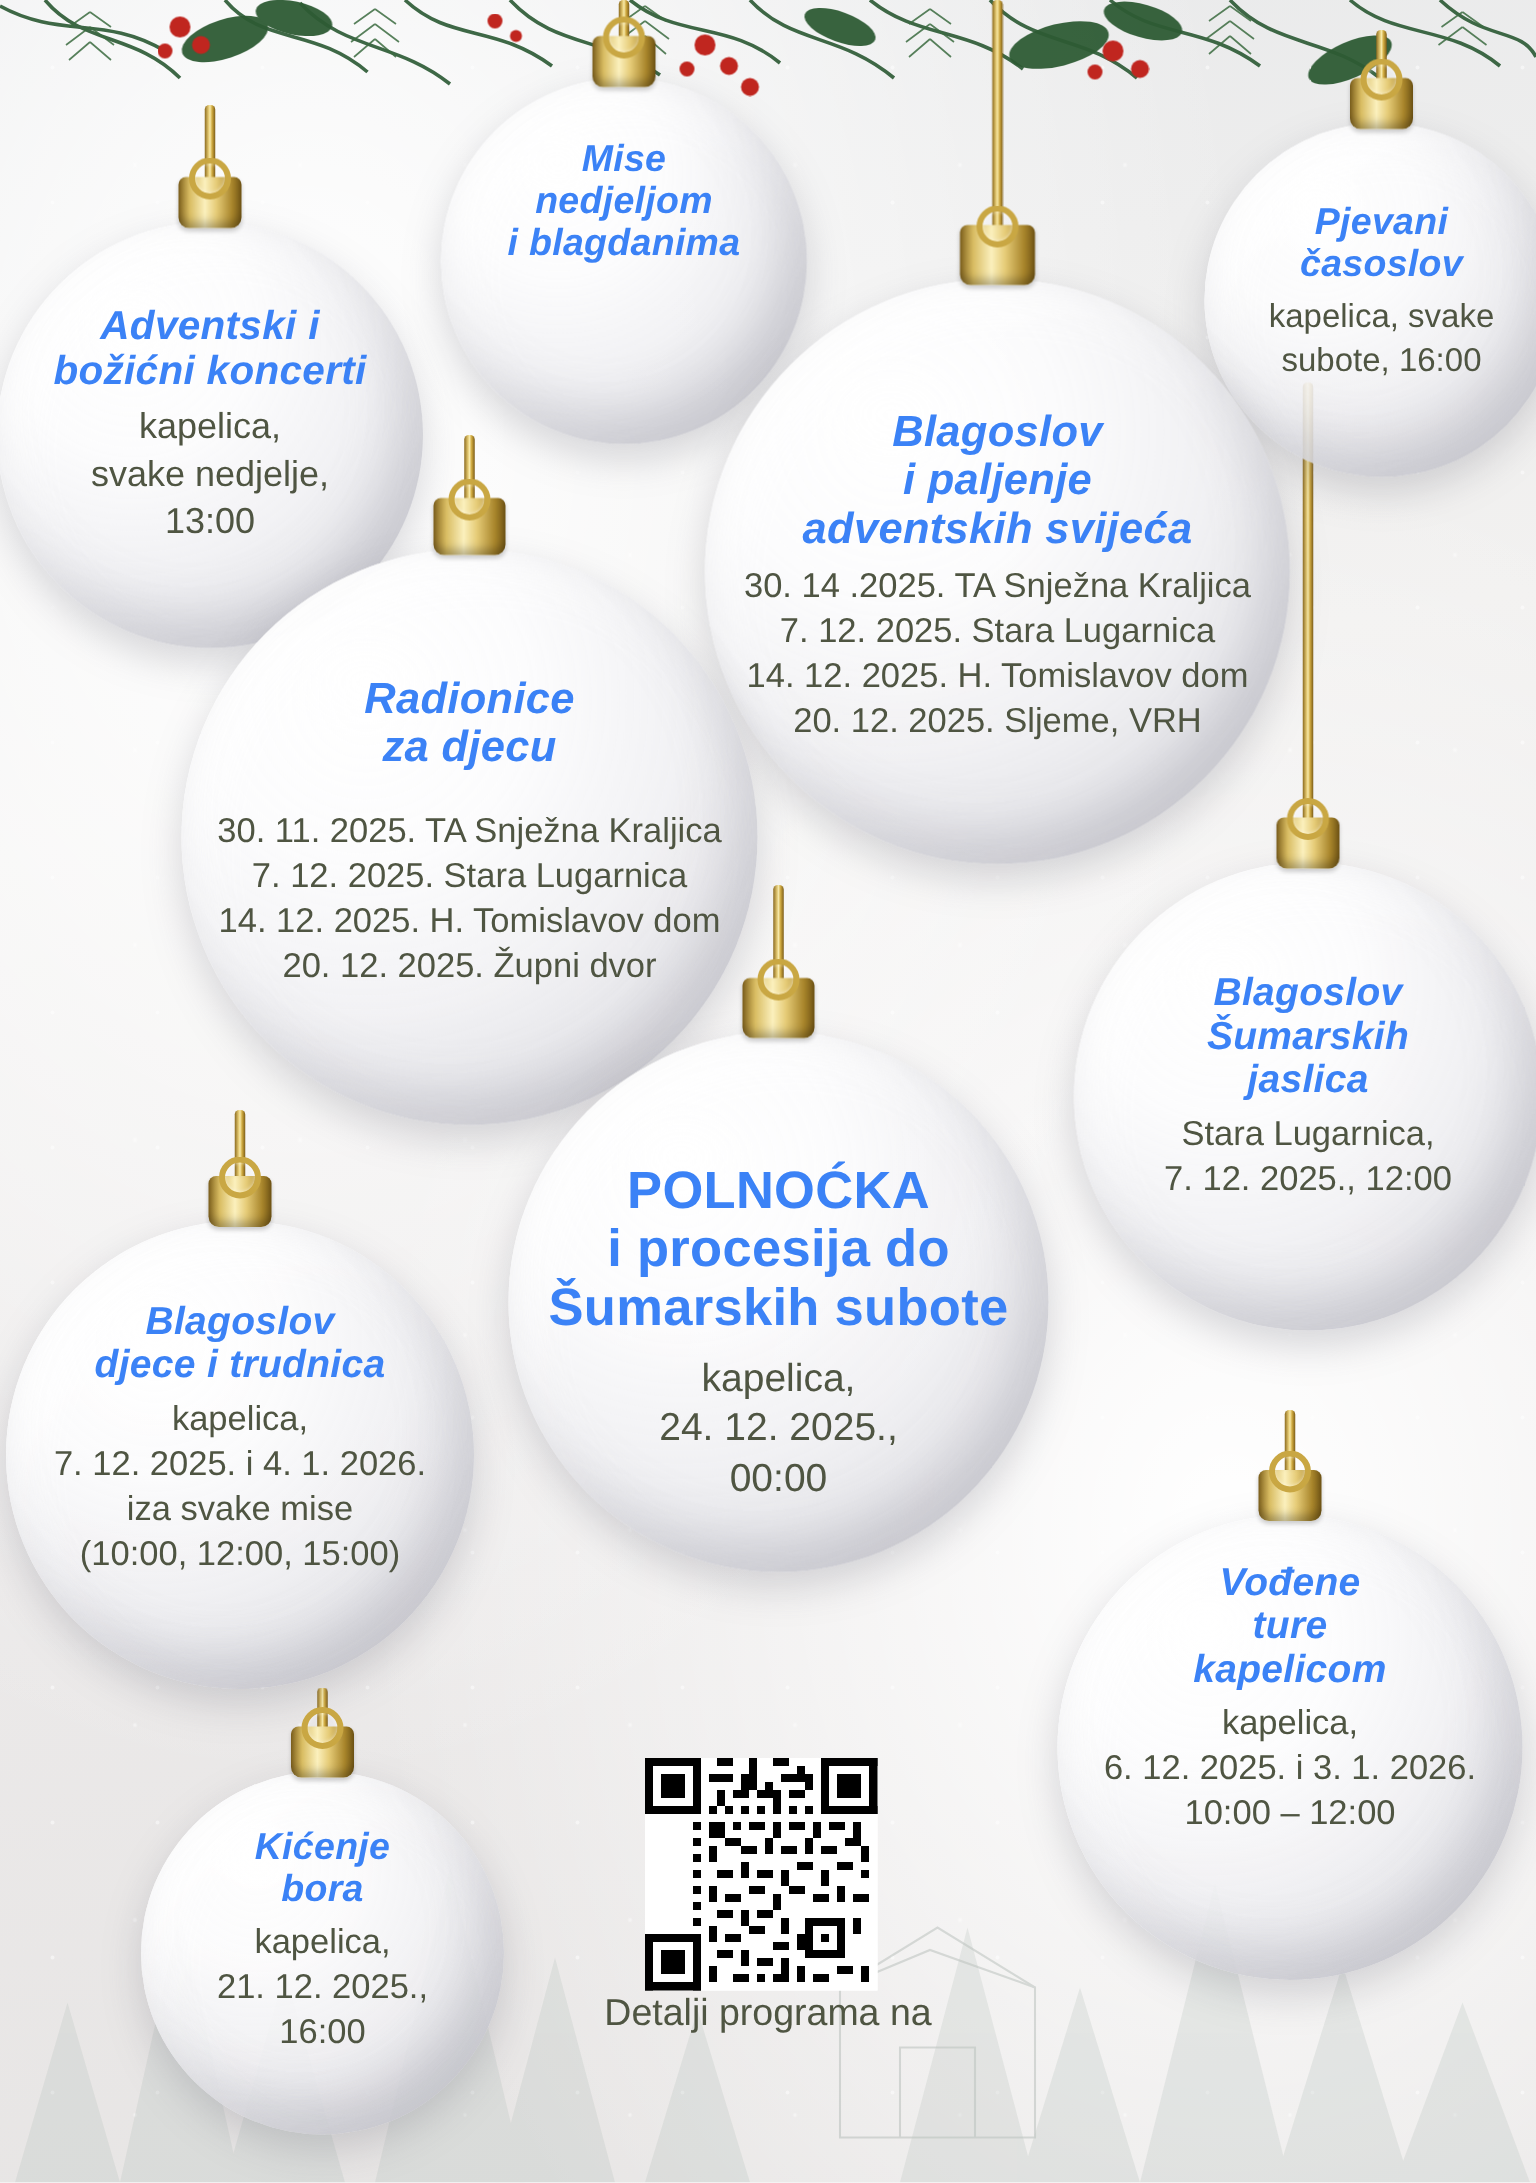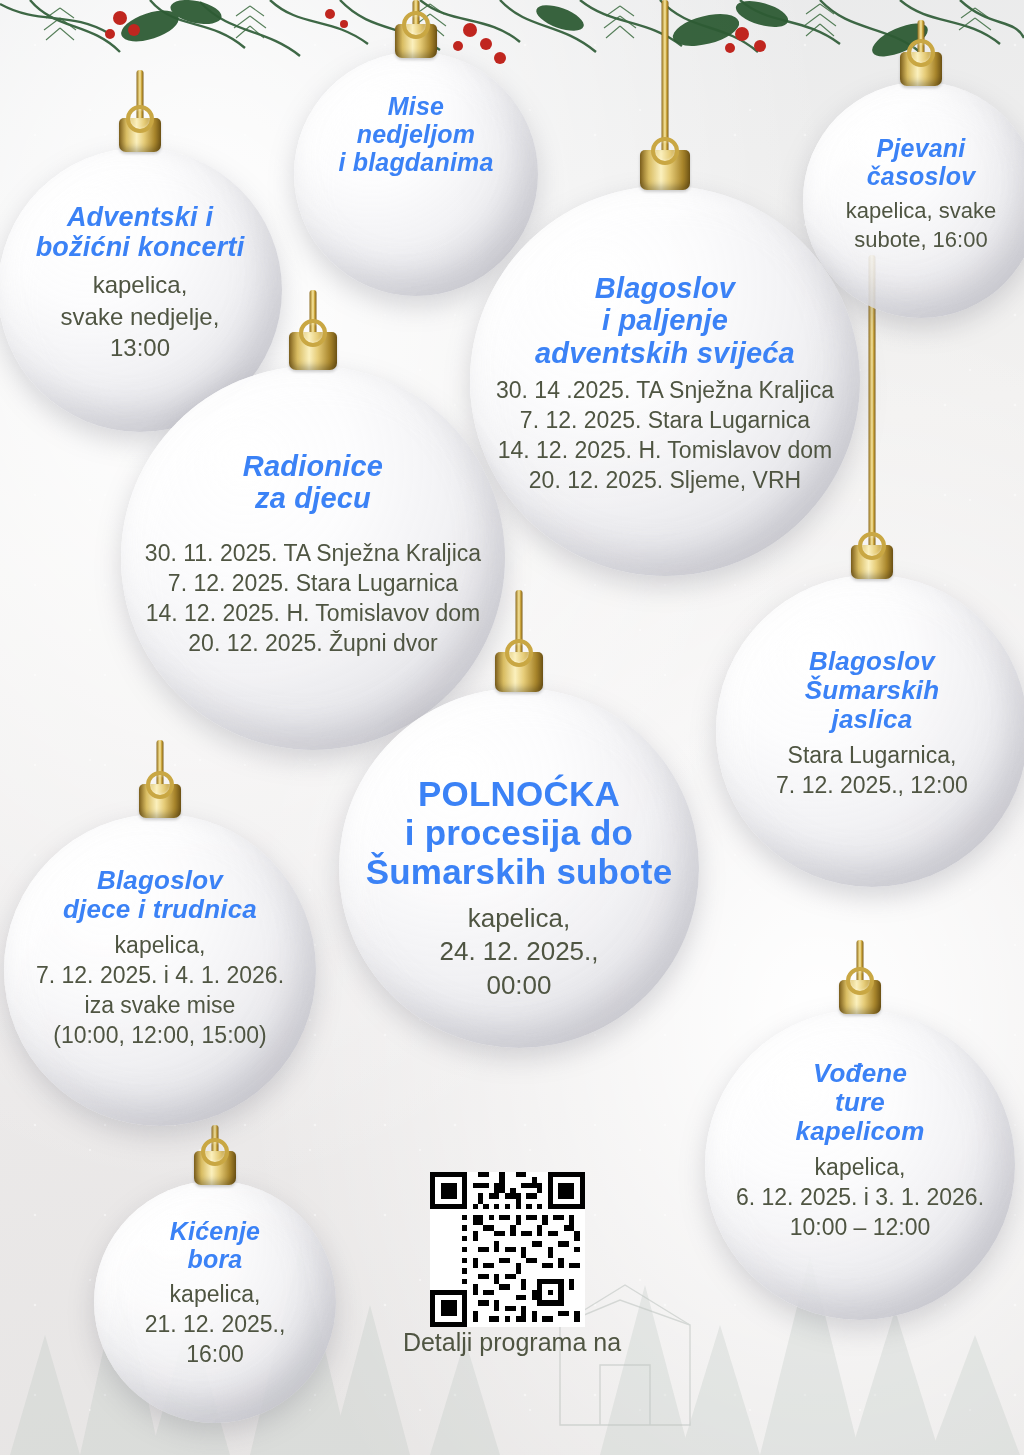--- a/index.html
+++ b/index.html
@@ -268,21 +268,21 @@
     <div class="body" style="font-size:26px; white-space:pre-line; margin-top:10px;">kapelica,
 24. 12. 2025.,
 00:00</div>
   </div>
 </div>
 
 <div class="bauble" style="left:700px; top:940px; width:320px; height:420px;">
   <div class="cord" style="top:0; height:46px;"></div>
   <div class="cap" style="top:40px;"></div>
   <div class="ball" style="top:70px; width:310px; height:310px;"></div>
-  <div class="txt" style="top:119px;">
+  <div class="txt" style="top:100px;">
     <div class="title" style="font-size:26px; white-space:pre-line;">Vođene
 ture
 kapelicom</div>
     <div class="body" style="font-size:23px; white-space:pre-line;">kapelica,
 6. 12. 2025. i 3. 1. 2026.
 10:00 – 12:00</div>
   </div>
 </div>
 
 <div class="bauble" style="left:90px; top:1125px; width:250px; height:330px;">

